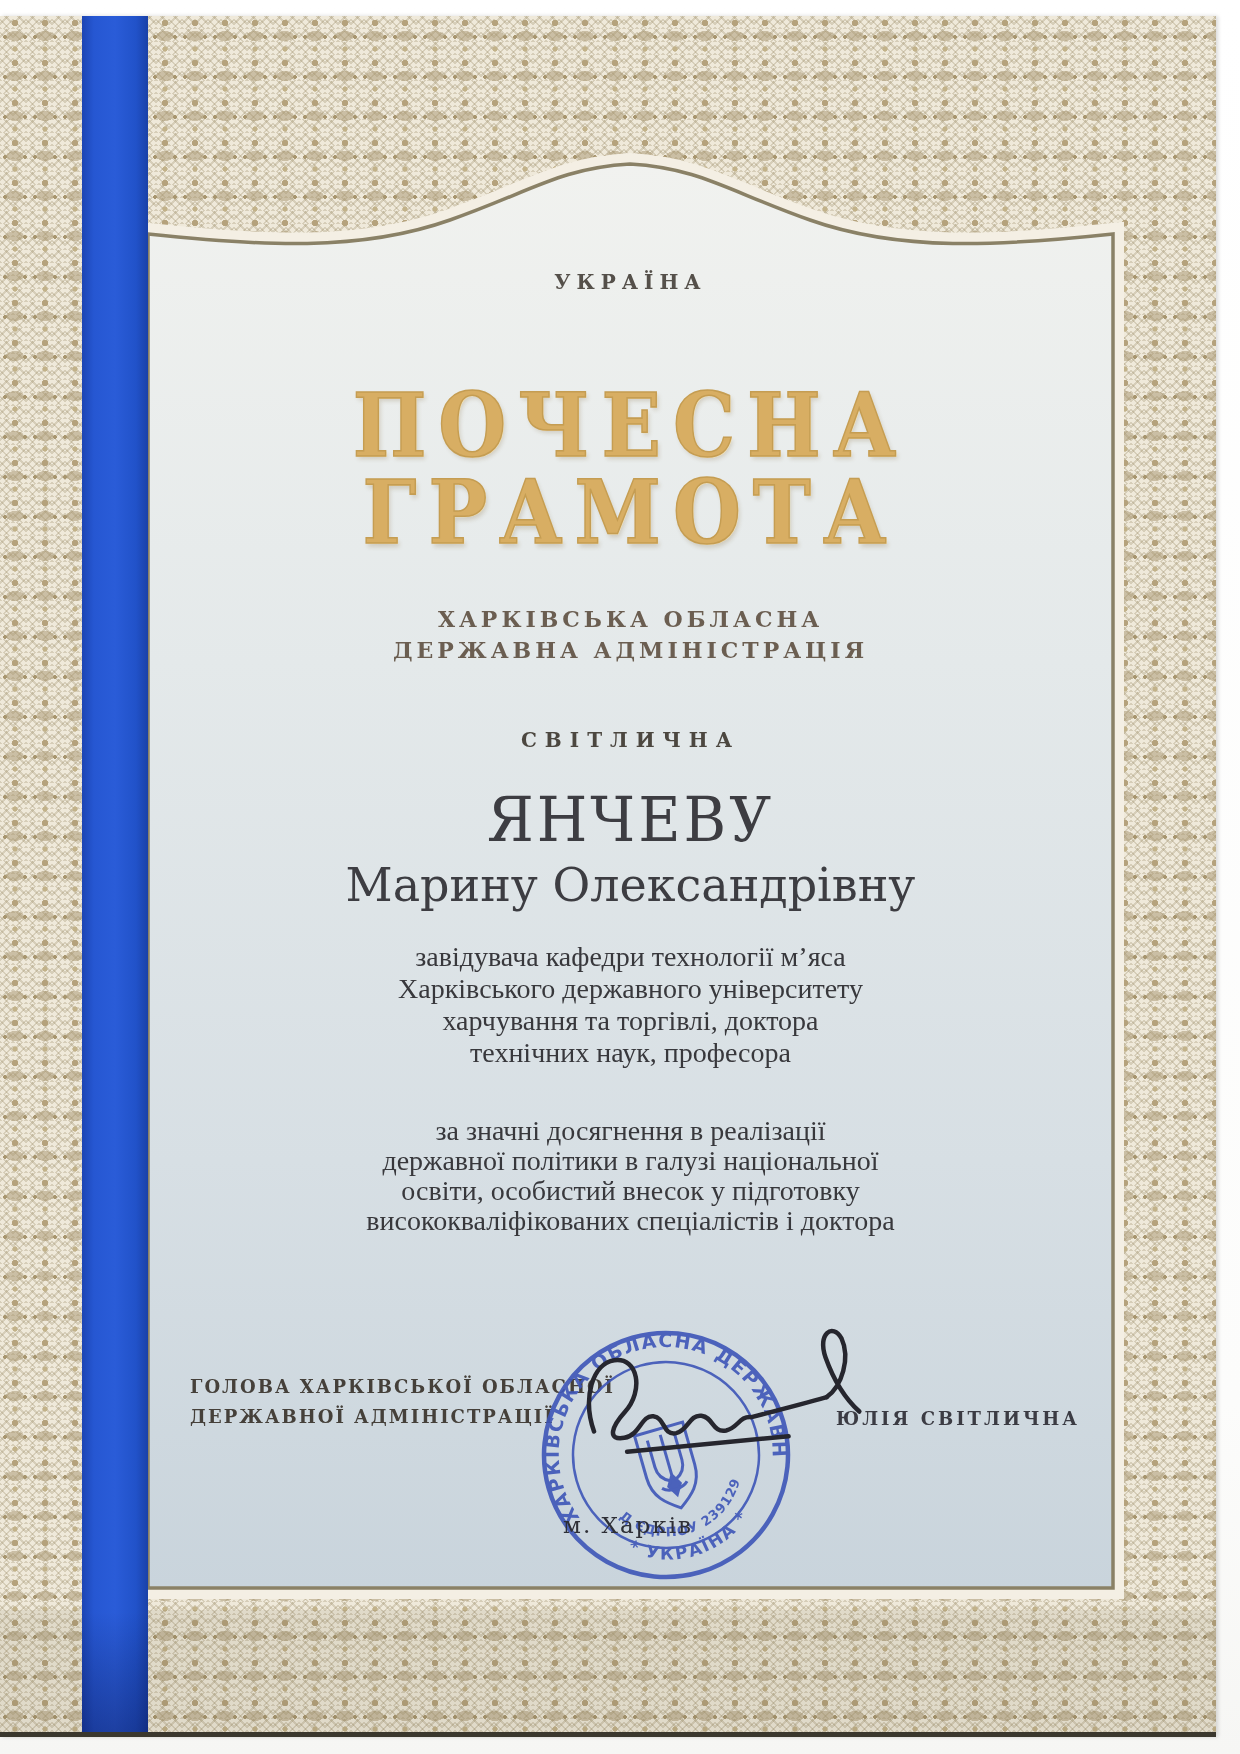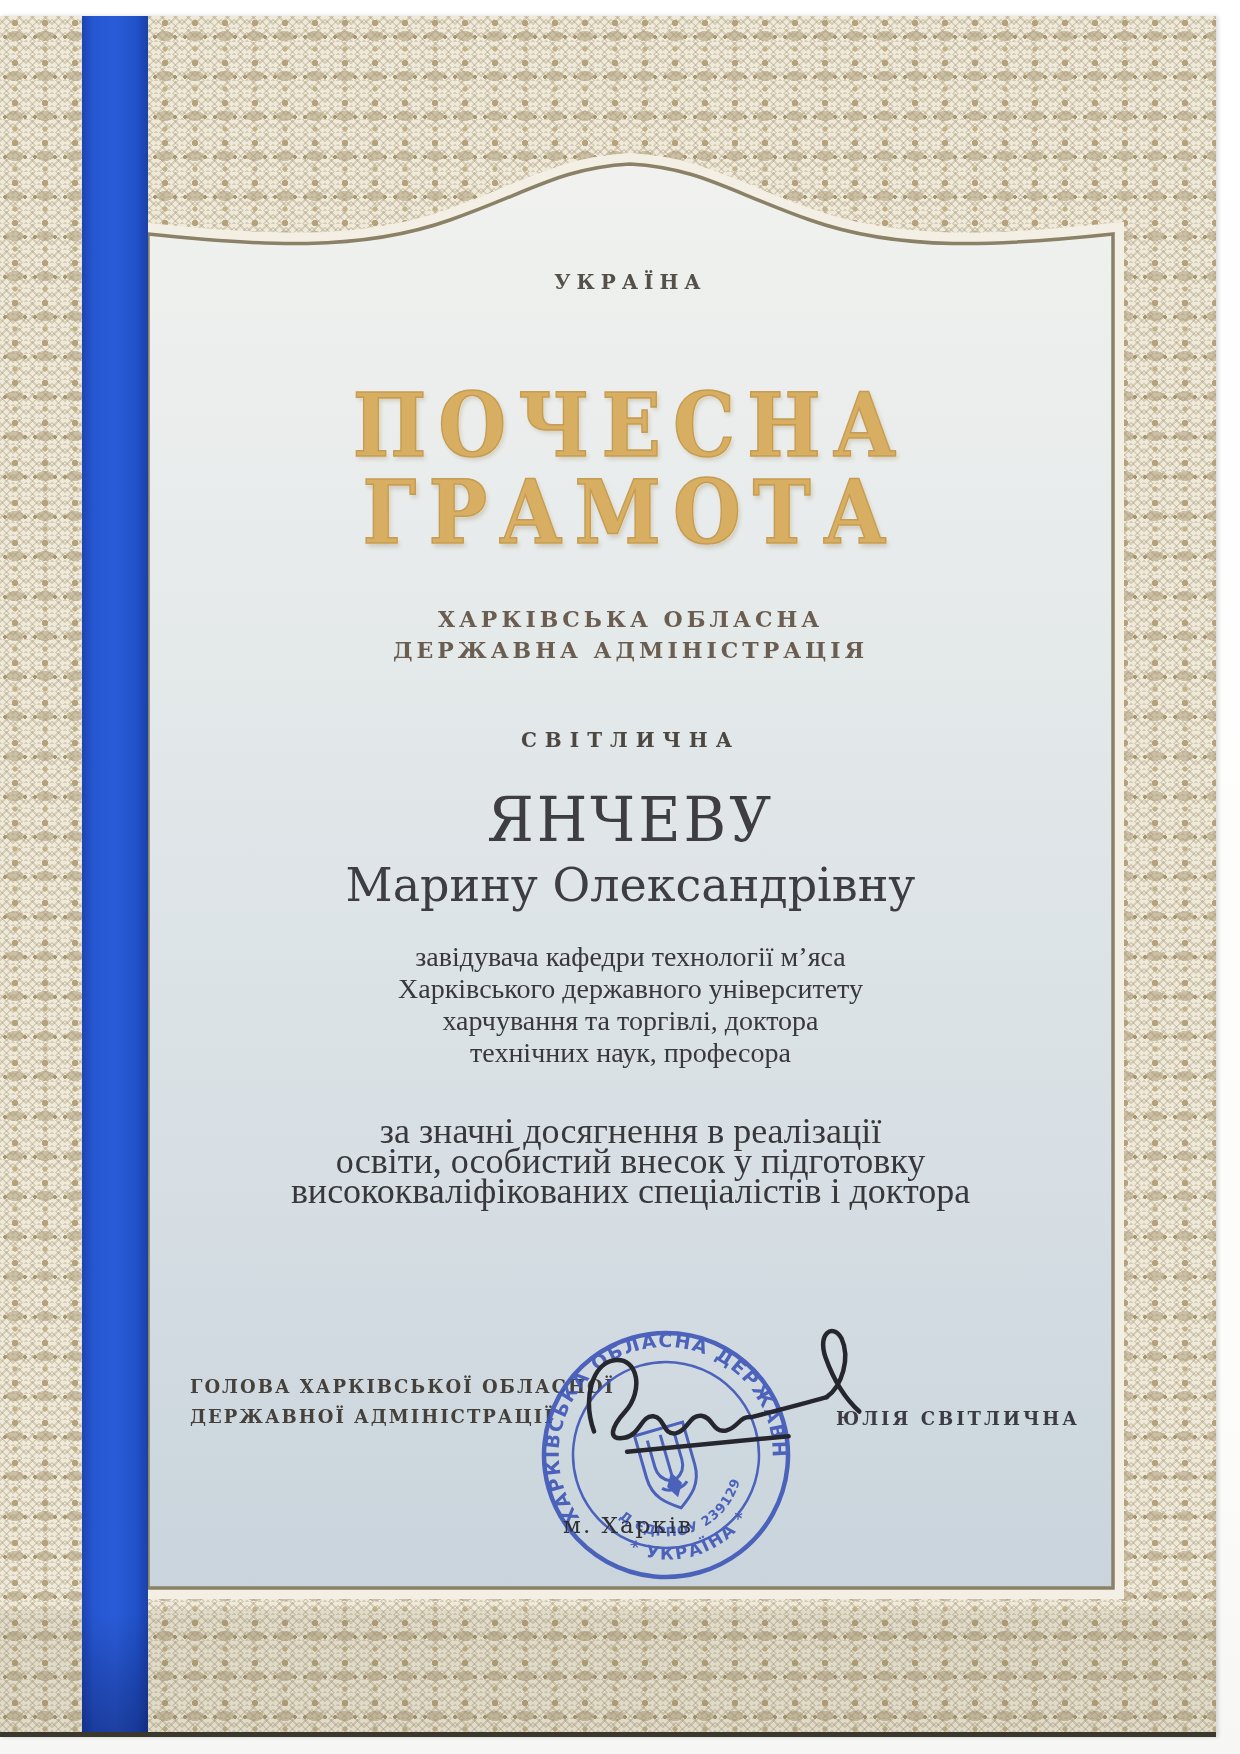--- a/index.html
+++ b/index.html
@@ -36,21 +36,21 @@
   .country{top:254px;font-size:20px;font-weight:bold;letter-spacing:6px;color:#55504a;}
   .title{top:366px;font-size:78px;line-height:78px;font-weight:bold;letter-spacing:12px;
     color:#d8ae63;-webkit-text-stroke:1.4px #c59d52;
     text-shadow:1px 1px 0 #f1e1b8,2px 3px 4px rgba(120,90,40,.22);
     transform:scaleY(1.12);transform-origin:center top;}
   .issuer{top:588px;font-size:22px;line-height:31px;font-weight:bold;letter-spacing:4px;color:#6b5e51;}
   .verb{top:712px;font-size:20px;font-weight:bold;letter-spacing:8px;color:#4c4740;}
   .surname{top:768px;font-size:58px;letter-spacing:3px;transform:scaleY(1.05);transform-origin:center top;}
   .givennames{top:842px;font-size:46px;}
   .position{top:925px;font-size:28px;line-height:32px;font-family:"Liberation Serif",serif;color:#38383c;}
-  .citation{top:1100px;font-size:36px;line-height:30px;font-family:"Liberation Serif",serif;color:#38383c;}
+  .citation{top:1100px;font-size:28px;line-height:30px;font-family:"Liberation Serif",serif;color:#38383c;}
   .signer-title{position:absolute;left:190px;font-size:18px;font-weight:bold;letter-spacing:2px;color:#45403a;}
   .signer-name{position:absolute;left:836px;top:1392px;font-size:18px;font-weight:bold;letter-spacing:3px;color:#3b3b43;}
   .place{position:absolute;left:563px;top:1496px;font-size:23px;color:#2e2f36;z-index:5;letter-spacing:2px;}
   .stamp{position:absolute;left:531px;top:1304px;z-index:4;opacity:.9;}
   .signature{position:absolute;left:575px;top:1312px;z-index:6;transform:rotate(-3deg);}
 </style>
 </head>
 <body>
 
 <div class="photo">
@@ -95,20 +95,21 @@
 
       <div class="cline position">
         <div>завідувача кафедри технології м’яса</div>
         <div>Харківського державного університету</div>
         <div>харчування та торгівлі, доктора</div>
         <div>технічних наук, професора</div>
       </div>
 
       <div class="cline citation">
         <div>за значні досягнення в реалізації</div>
+        <div>державної політики в галузі національної</div>
         <div>освіти, особистий внесок у підготовку</div>
         <div>висококваліфікованих спеціалістів і доктора</div>
       </div>
 
       <div class="signer-title" style="top:1360px">ГОЛОВА ХАРКІВСЬКОЇ ОБЛАСНОЇ</div>
       <div class="signer-title" style="top:1390px">ДЕРЖАВНОЇ АДМІНІСТРАЦІЇ</div>
       <div class="signer-name">ЮЛІЯ СВІТЛИЧНА</div>
     </div>
 
     <svg class="stamp" width="270" height="270" viewBox="0 0 270 270">

